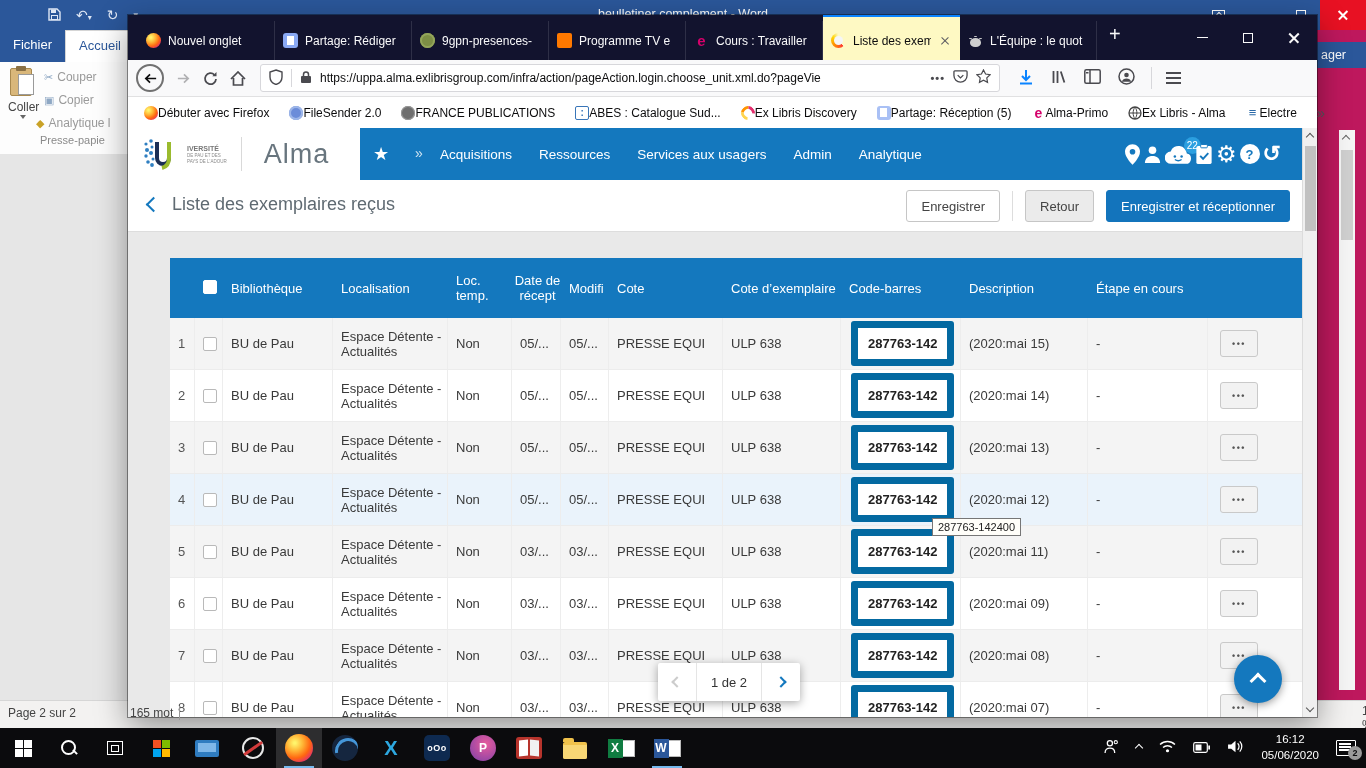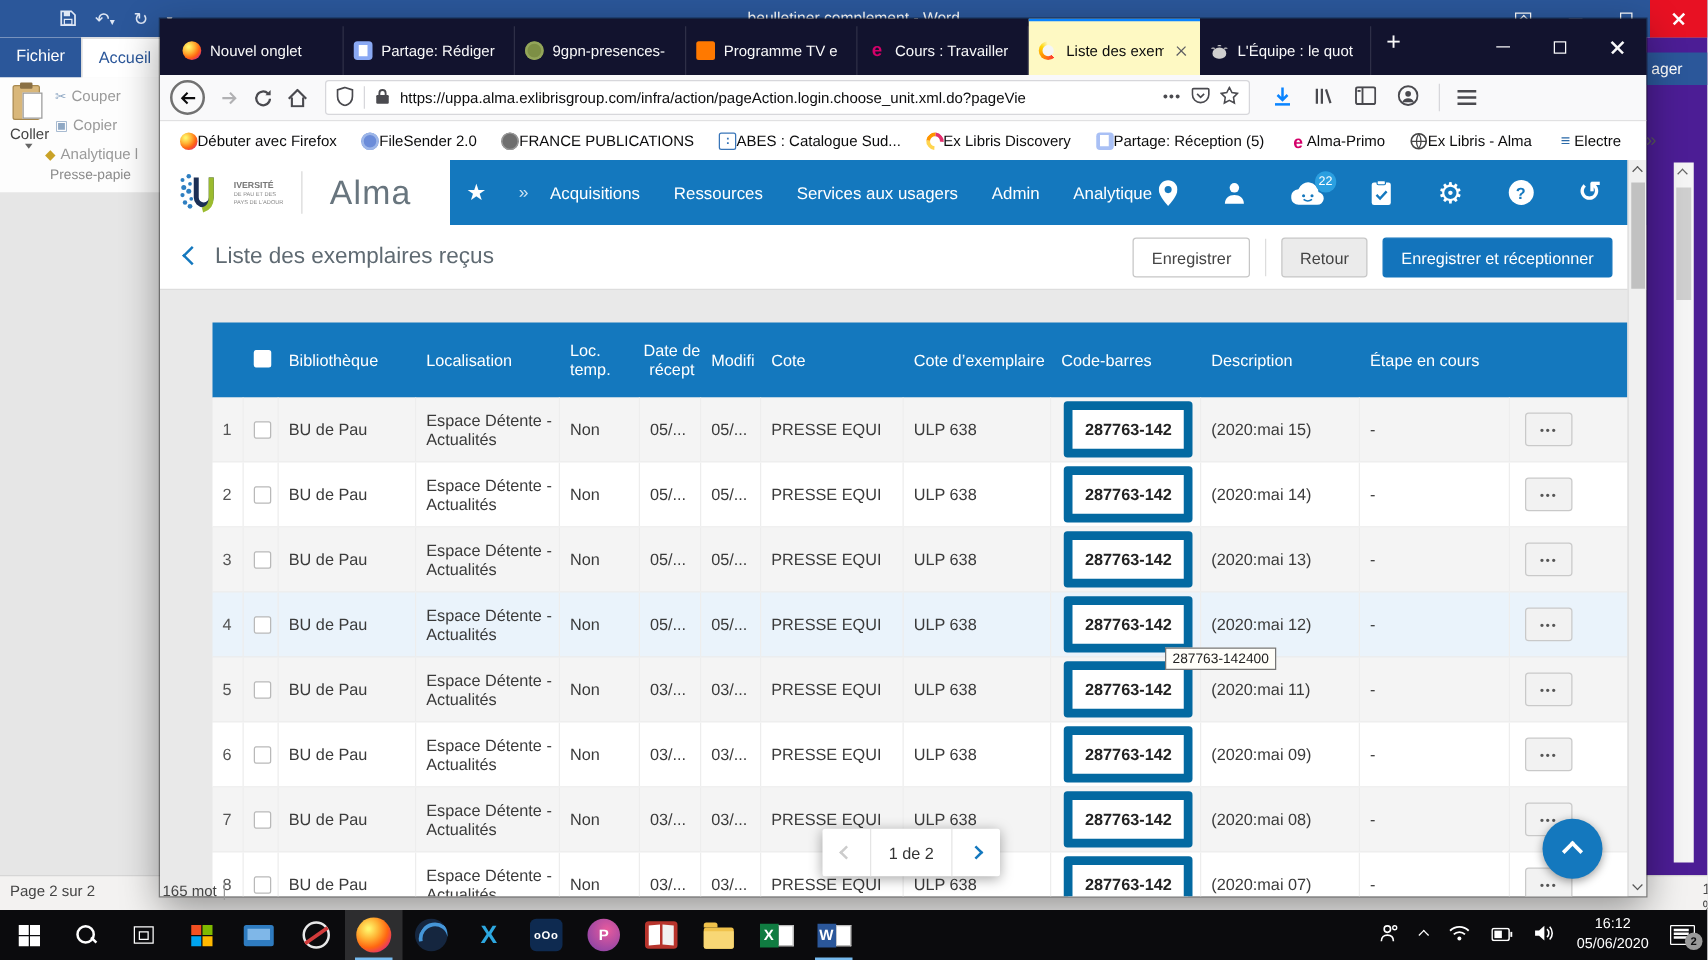--- a/index.html
+++ b/index.html
@@ -27,21 +27,21 @@
   #word-ribbon{position:absolute;left:0;top:62px;width:128px;height:92px;background:#fdfdfd;z-index:1;overflow:hidden}
   .clip-ic{position:absolute;left:10px;top:6px;width:22px;height:28px;background:#d9b77a;border:1px solid #a8894f;border-radius:2px}
   .clip-ic:before{content:"";position:absolute;left:5px;top:-3px;width:10px;height:5px;background:#8a7044;border-radius:1px}
   .clip-ic:after{content:"";position:absolute;left:7px;top:5px;width:14px;height:19px;background:#fff;border:1px solid #9a9a9a}
   #coller-lbl{position:absolute;left:8px;top:38px;font-size:12px;color:#444}
   #coller-car{position:absolute;left:20px;top:53px;width:6px;height:6px;border-style:solid;border-width:4px 3px 0 3px;border-color:#666 transparent transparent transparent}
   .rib-line{position:absolute;left:44px;font-size:12px;color:#9a9a9a;white-space:nowrap;display:flex;align-items:center;gap:4px}
   .rib-line .mini{color:#8fa8c4;font-size:11px}
   #rib-group{position:absolute;left:40px;top:72px;font-size:11px;color:#8a8a8a;white-space:nowrap}
   #word-doc-left{position:absolute;left:0;top:154px;width:128px;height:546px;background:#e6e6e6;z-index:1}
-  #word-right{position:absolute;left:1317px;top:30px;width:49px;height:670px;background:#4c1d95;z-index:1}
+  #word-right{position:absolute;left:1317px;top:30px;width:49px;height:670px;background:#be185d;z-index:1}
   #word-share{position:absolute;left:0px;top:12px;width:49px;height:26px;background:#2b579a;color:#fff;font-size:12.5px;display:flex;align-items:center;padding-left:4px}
   #word-scroll{position:absolute;left:22px;top:100px;width:16px;height:560px;background:#f5f5f5}
   #word-scroll .chev{position:absolute;left:4px;top:6px}
   #word-scroll .thumb{position:absolute;left:2px;top:20px;width:12px;height:90px;background:#cfcfcf}
   #word-status{position:absolute;left:0;top:700px;width:1366px;height:28px;background:#f3f2f1;border-top:1px solid #d6d6d6;z-index:0}
   #status-page{position:absolute;left:8px;top:706px;font-size:12px;color:#444;z-index:30}
   #status-words{position:absolute;left:130px;top:706px;font-size:12px;color:#444;z-index:30;border-right:1px solid #999;padding-right:6px}
   #status-zoom{position:absolute;left:1362px;top:704px;font-size:12px;color:#444;z-index:30}
 
   
@@ -111,21 +111,21 @@
   #alma-header{position:absolute;left:0;top:0;width:100%;height:52px;background:#1478be}
   #alma-logo-block{position:absolute;left:0;top:0;width:232px;height:52px;background:#fff;display:flex;align-items:center}
   #uppa-logo{margin-left:14px;display:flex;align-items:center;gap:3px}
   #uppa-text{font-size:4.5px;color:#8a8a8a;line-height:1.3}
   #uppa-text .l1{font-size:7px;color:#777;font-weight:bold}
   #logo-divider{width:1px;height:34px;background:#d9d9d9;margin-left:14px}
   #alma-brand{font-family:Liberation Sans, sans-serif;font-size:27px;color:#68757e;margin-left:22px;letter-spacing:1px}
   #alma-star{position:absolute;left:245px;top:15px;color:#fff;font-size:18px}
   #alma-chevs{position:absolute;left:287px;top:17px;color:#cfe4f2;font-size:14px}
   #alma-nav{position:absolute;left:312px;top:0;height:52px;display:flex;align-items:center;gap:27px;color:#fff;font-size:13.5px}
-  #alma-icons{position:absolute;right:36px;top:0;height:52px;display:flex;align-items:center;gap:36px}
+  #alma-icons{position:absolute;right:36px;top:0;height:52px;display:flex;align-items:center;gap:3px}
   .aico{position:relative;display:flex;align-items:center;justify-content:center;color:#fff}
   .a-gear{font-size:23px;line-height:1}
   .a-help{width:20px;height:20px;border-radius:50%;background:#fff;color:#1478be;font-weight:bold;font-size:13px;display:flex;align-items:center;justify-content:center}
   .a-hist{font-size:22px;font-weight:bold;line-height:1}
   #alma-badge{position:absolute;right:-9px;top:-8px;min-width:17px;height:17px;border-radius:9px;background:#2b9fe0;color:#fff;font-size:10px;display:flex;align-items:center;justify-content:center;padding:0 3px}
 
   #page-header{position:absolute;left:0;top:52px;width:100%;height:52px;background:#fff;border-bottom:1px solid #ddd}
   #page-back{position:absolute;left:20px;top:19px;width:11px;height:11px;border-width:2.5px 2.5px 0 0;border-color:#1478be;transform:rotate(-135deg)}
   #page-title{position:absolute;left:44px;top:14px;font-size:18px;color:#5f6a72}
   #page-buttons{position:absolute;right:27px;top:10px;display:flex;align-items:center;gap:12px}

